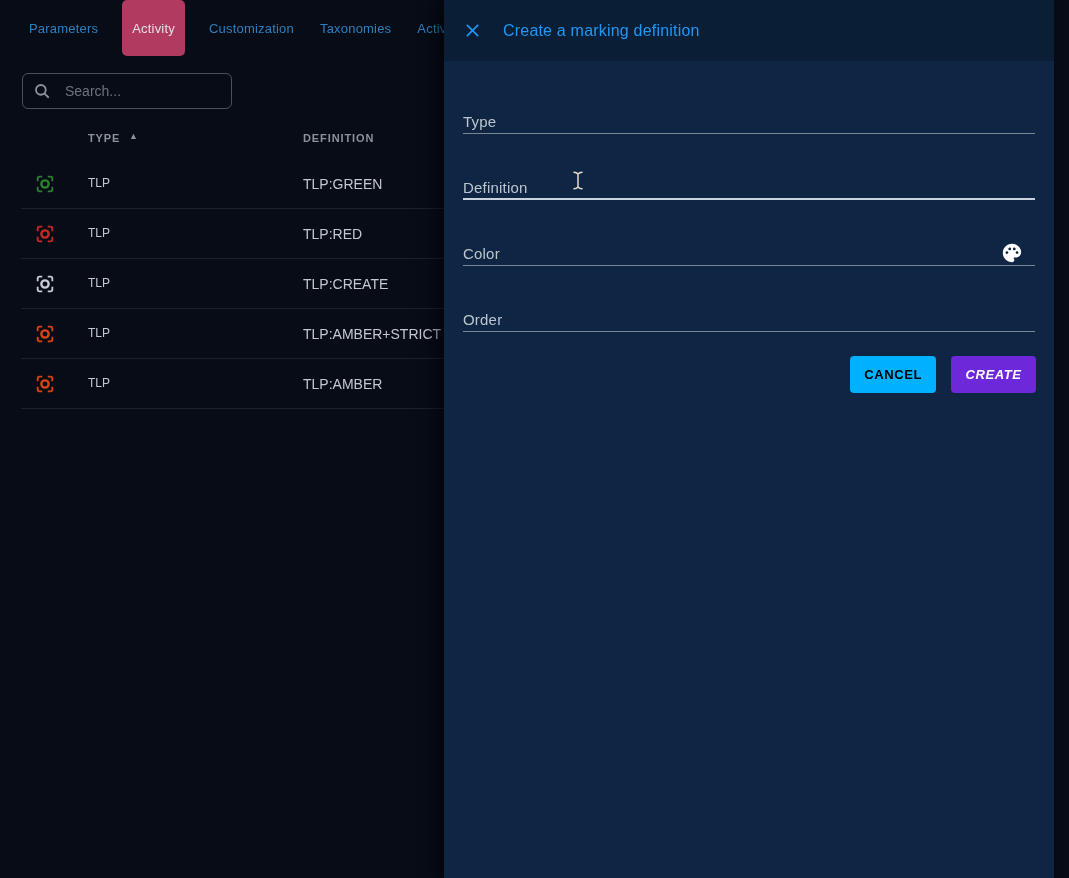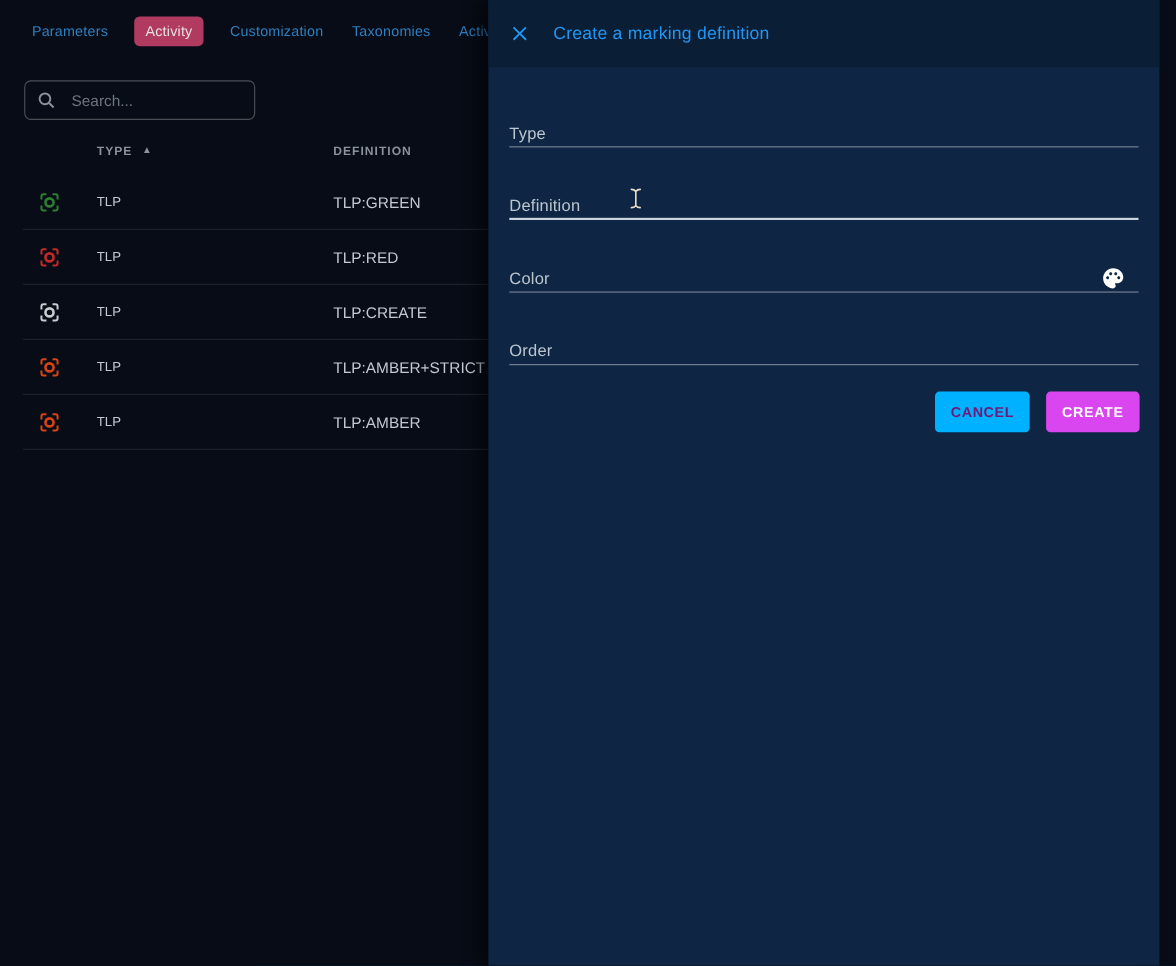--- a/index.html
+++ b/index.html
@@ -8,21 +8,21 @@
     position:relative;
     background:#070c16;
     font-family:"Liberation Sans", sans-serif;
     overflow:hidden;
     color:#c2c9d1;
   }
 
   
   .topnav {
     position:absolute; top:0; left:0; width:444px; height:56px;
-    display:flex; align-items:center; gap:22px;
+    display:flex; gap:22px;
     padding-left:27px; overflow:hidden; white-space:nowrap;
   }
   .nav-item {
     font-size:13px; font-weight:500; color:#2e7fc0;
     background:transparent; border:none; cursor:pointer;
     padding:6px 2px; letter-spacing:.2px;
     font-family:"Liberation Sans", sans-serif;
   }
   .nav-item.active {
     background:#b03a60; color:#e6dfe3; border-radius:5px; padding:6px 10px;
@@ -94,22 +94,22 @@
   }
 
   .actions {
     position:absolute; top:356px; right:18px; display:flex; gap:15px;
   }
   .btn {
     height:37px; min-width:85px; border:none; border-radius:4px;
     font-size:13px; font-weight:bold; letter-spacing:.6px; cursor:pointer;
     padding:0 14px; font-family:"Liberation Sans", sans-serif;
   }
-  .btn-cancel { background:#00b1ff; color:#701a75; }
-  .btn-create { background:#d946ef; color:#ffffff; }
+  .btn-cancel { background:#00b1ff; color:#000000; }
+  .btn-create { background:#6d28d9; color:#ffffff;font-style:italic; }
 
   .cursor-ibeam { position:absolute; left:572px; top:171px; pointer-events:none; }
 </style>
 </head>
 <body>
 
 <nav class="topnav">
   <button class="nav-item">Parameters</button>
   <button class="nav-item active">Activity</button>
   <button class="nav-item">Customization</button>

